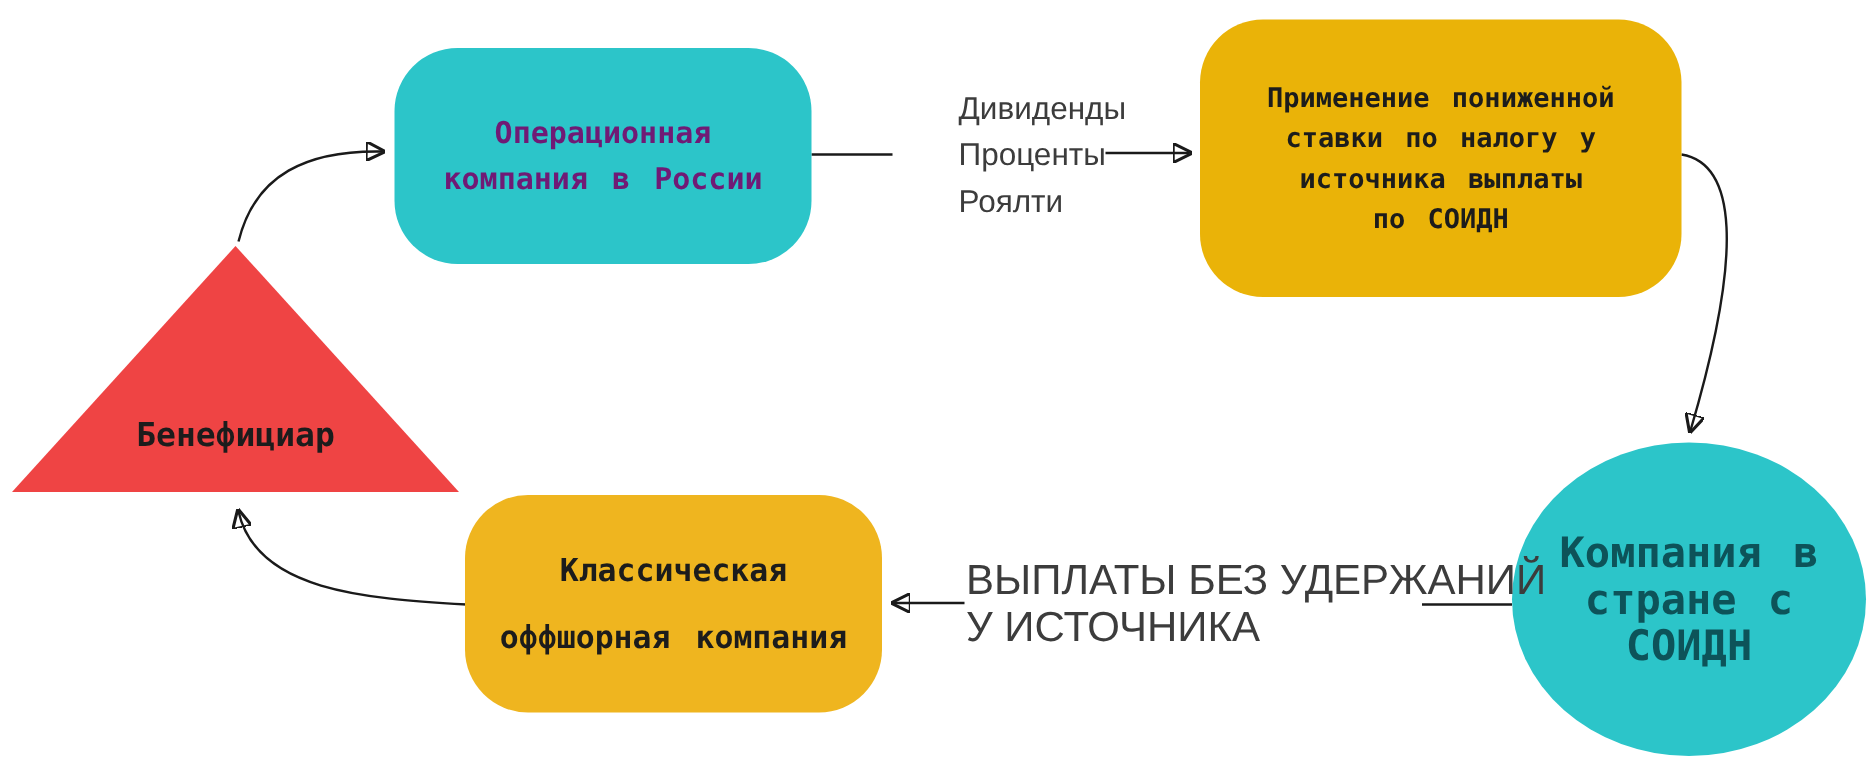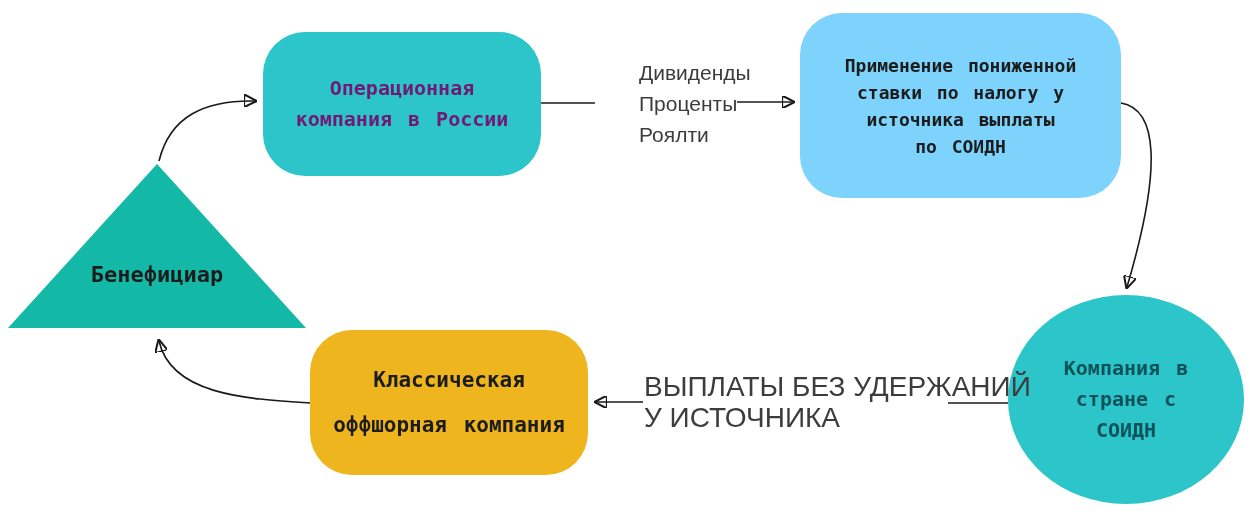--- a/index.html
+++ b/index.html
@@ -49,35 +49,35 @@
   }
   .node-operating .node-label {
     color: #701a75;
     font-size: 20px;
     line-height: 31px;
   }
 
   .node-treaty-rate {
     left: 800px; top: 13px;
     width: 321px; height: 185px;
-    background: #7dd3fc;
+    background: #eab308;
   }
   .node-treaty-rate .node-label {
     color: #1c1c1c;
     font-size: 18px;
     line-height: 27px;
   }
 
   .node-beneficiary {
     left: 8px; top: 164px;
     width: 298px; height: 164px;
-    background: #14b8a6;
+    background: #ef4444;
     clip-path: polygon(50% 0%, 100% 100%, 0% 100%);
     align-items: flex-end;
-    padding-bottom: 40px;
+    padding-bottom: 24px;
   }
   .node-beneficiary .node-label {
     color: #1c1c1c;
     font-size: 22px;
     line-height: 26px;
   }
 
   .node-offshore {
     left: 310px; top: 330px;
     width: 278px; height: 145px;
@@ -90,21 +90,21 @@
   }
 
   .node-treaty-country {
     left: 1008px; top: 295px;
     width: 236px; height: 209px;
     background: #2cc5c9;
     border-radius: 50%;
   }
   .node-treaty-country .node-label {
     color: #0d5359;
-    font-size: 20px;
+    font-size: 28px;
     line-height: 31px;
   }
 
   .edge-label {
     position: absolute;
     font-family: "Liberation Sans", sans-serif;
     color: #3c3c3c;
     white-space: pre-line;
     text-align: left;
   }

